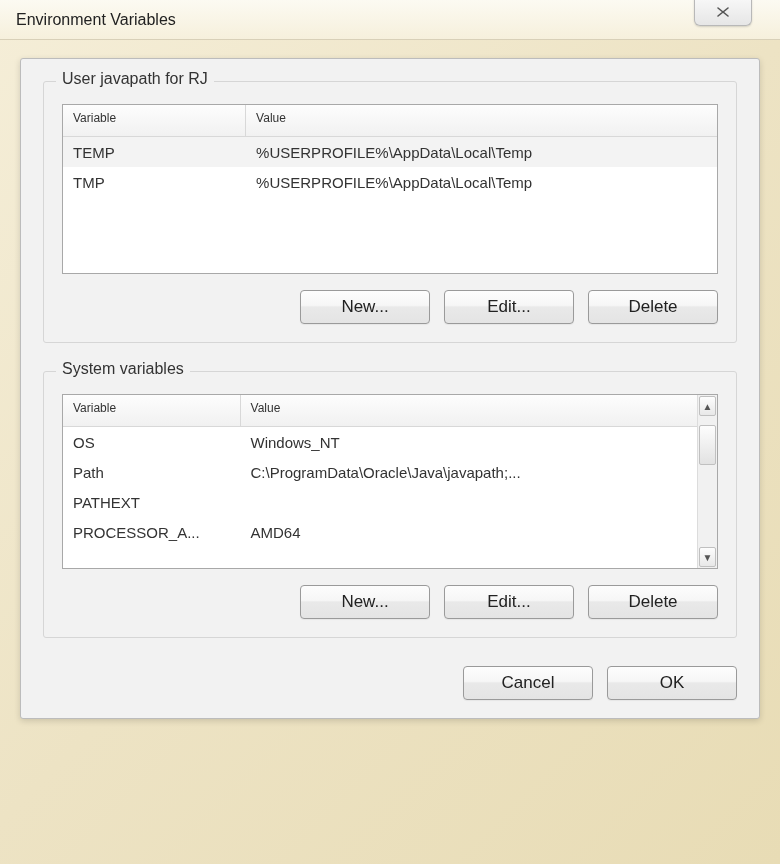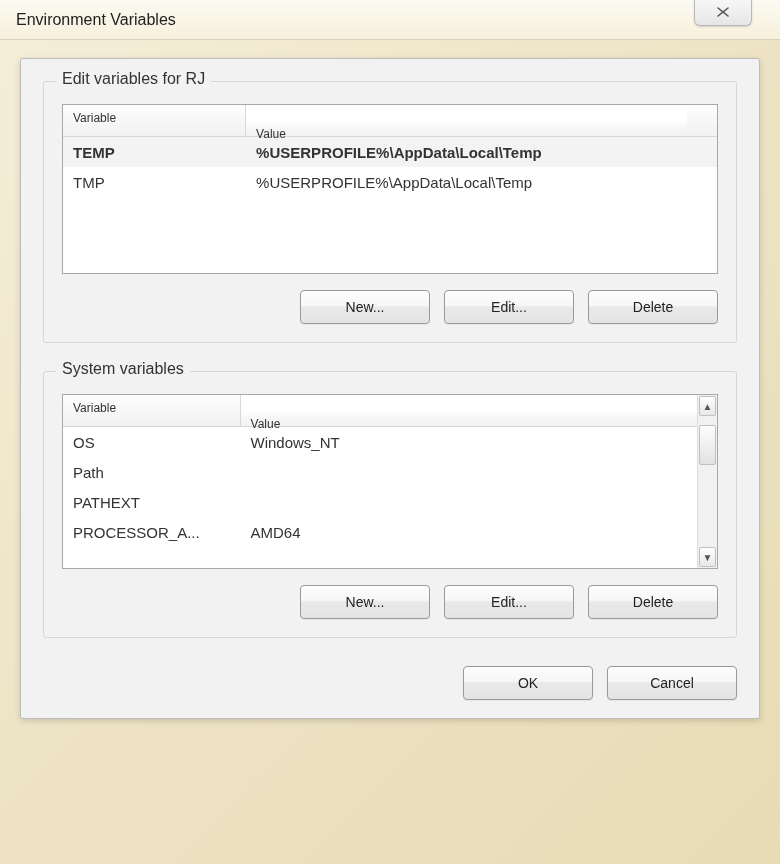--- a/index.html
+++ b/index.html
@@ -93,34 +93,32 @@
     padding: 6px 10px;
     font-size: 12px;
     color: #333;
   }
   .col-var {
     width: 28%;
   }
   .col-val {
     flex: 1;
     border-right: none;
-    margin-top: 16px;
   }
   .col-extra {
     width: 30px;
     border-right: none;
   }
   .list-row {
     display: flex;
     height: 30px;
     align-items: center;
   }
   .list-row.selected {
     background: #f3f3f3;
-    font-weight: bold;
   }
   .list-row .cell {
     padding: 4px 10px;
     font-size: 15px;
     color: #333;
     white-space: nowrap;
     overflow: hidden;
     text-overflow: clip;
   }
   .cell-var {
@@ -168,21 +166,21 @@
     justify-content: flex-end;
     gap: 14px;
     margin-top: 16px;
   }
   .btn {
     min-width: 130px;
     height: 34px;
     border: 1px solid #9a9a9a;
     border-radius: 4px;
     background: linear-gradient(180deg, #fdfdfd 0%, #f6f6f6 45%, #e9e9e9 50%, #e4e4e4 100%);
-    font-size: 14px;
+    font-size: 17px;
     color: #222;
     display: flex;
     align-items: center;
     justify-content: center;
     cursor: pointer;
     box-shadow: 0 1px 1px rgba(0,0,0,0.05);
   }
   .dialog-buttons {
     display:flex;
     justify-content:flex-end;
@@ -198,21 +196,21 @@
   <div class="close-btn">
     <svg viewBox="0 0 16 12">
       <path d="M3 2 L8 6 L13 2 M3 10 L8 6 L13 10" stroke="#555" stroke-width="1.6" fill="none" stroke-linecap="round"></path>
     </svg>
   </div>
 </div>
 
 <div class="dialog">
 
   <div class="groupbox">
-    <span class="groupbox-title">Edit variables for RJ</span>
+    <span class="groupbox-title">User javapath for RJ</span>
 
     <div class="list">
       <div class="list-header">
         <div class="list-header-col col-var">Variable</div>
         <div class="list-header-col col-val">Value</div>
         <div class="list-header-col col-extra"></div>
       </div>
       <div class="list-row selected">
         <div class="cell cell-var">TEMP</div>
         <div class="cell cell-val">%USERPROFILE%\AppData\Local\Temp</div>
@@ -237,20 +235,21 @@
       <div class="list-header">
         <div class="list-header-col col-var">Variable</div>
         <div class="list-header-col col-val">Value</div>
       </div>
       <div class="list-row">
         <div class="cell cell-var">OS</div>
         <div class="cell cell-val">Windows_NT</div>
       </div>
       <div class="list-row">
         <div class="cell cell-var">Path</div>
+        <div class="cell cell-val">C:\ProgramData\Oracle\Java\javapath;...</div>
       </div>
       <div class="list-row">
         <div class="cell cell-var">PATHEXT</div>
       </div>
       <div class="list-row">
         <div class="cell cell-var">PROCESSOR_A...</div>
         <div class="cell cell-val">AMD64</div>
       </div>
 
       <div class="scrollbar">
@@ -263,17 +262,17 @@
     </div>
 
     <div class="button-row">
       <div class="btn">New...</div>
       <div class="btn">Edit...</div>
       <div class="btn">Delete</div>
     </div>
   </div>
 
   <div class="dialog-buttons">
+    <div class="btn">Cancel</div>
     <div class="btn">OK</div>
-    <div class="btn">Cancel</div>
   </div>
 
 </div>
 
 </body></html>

